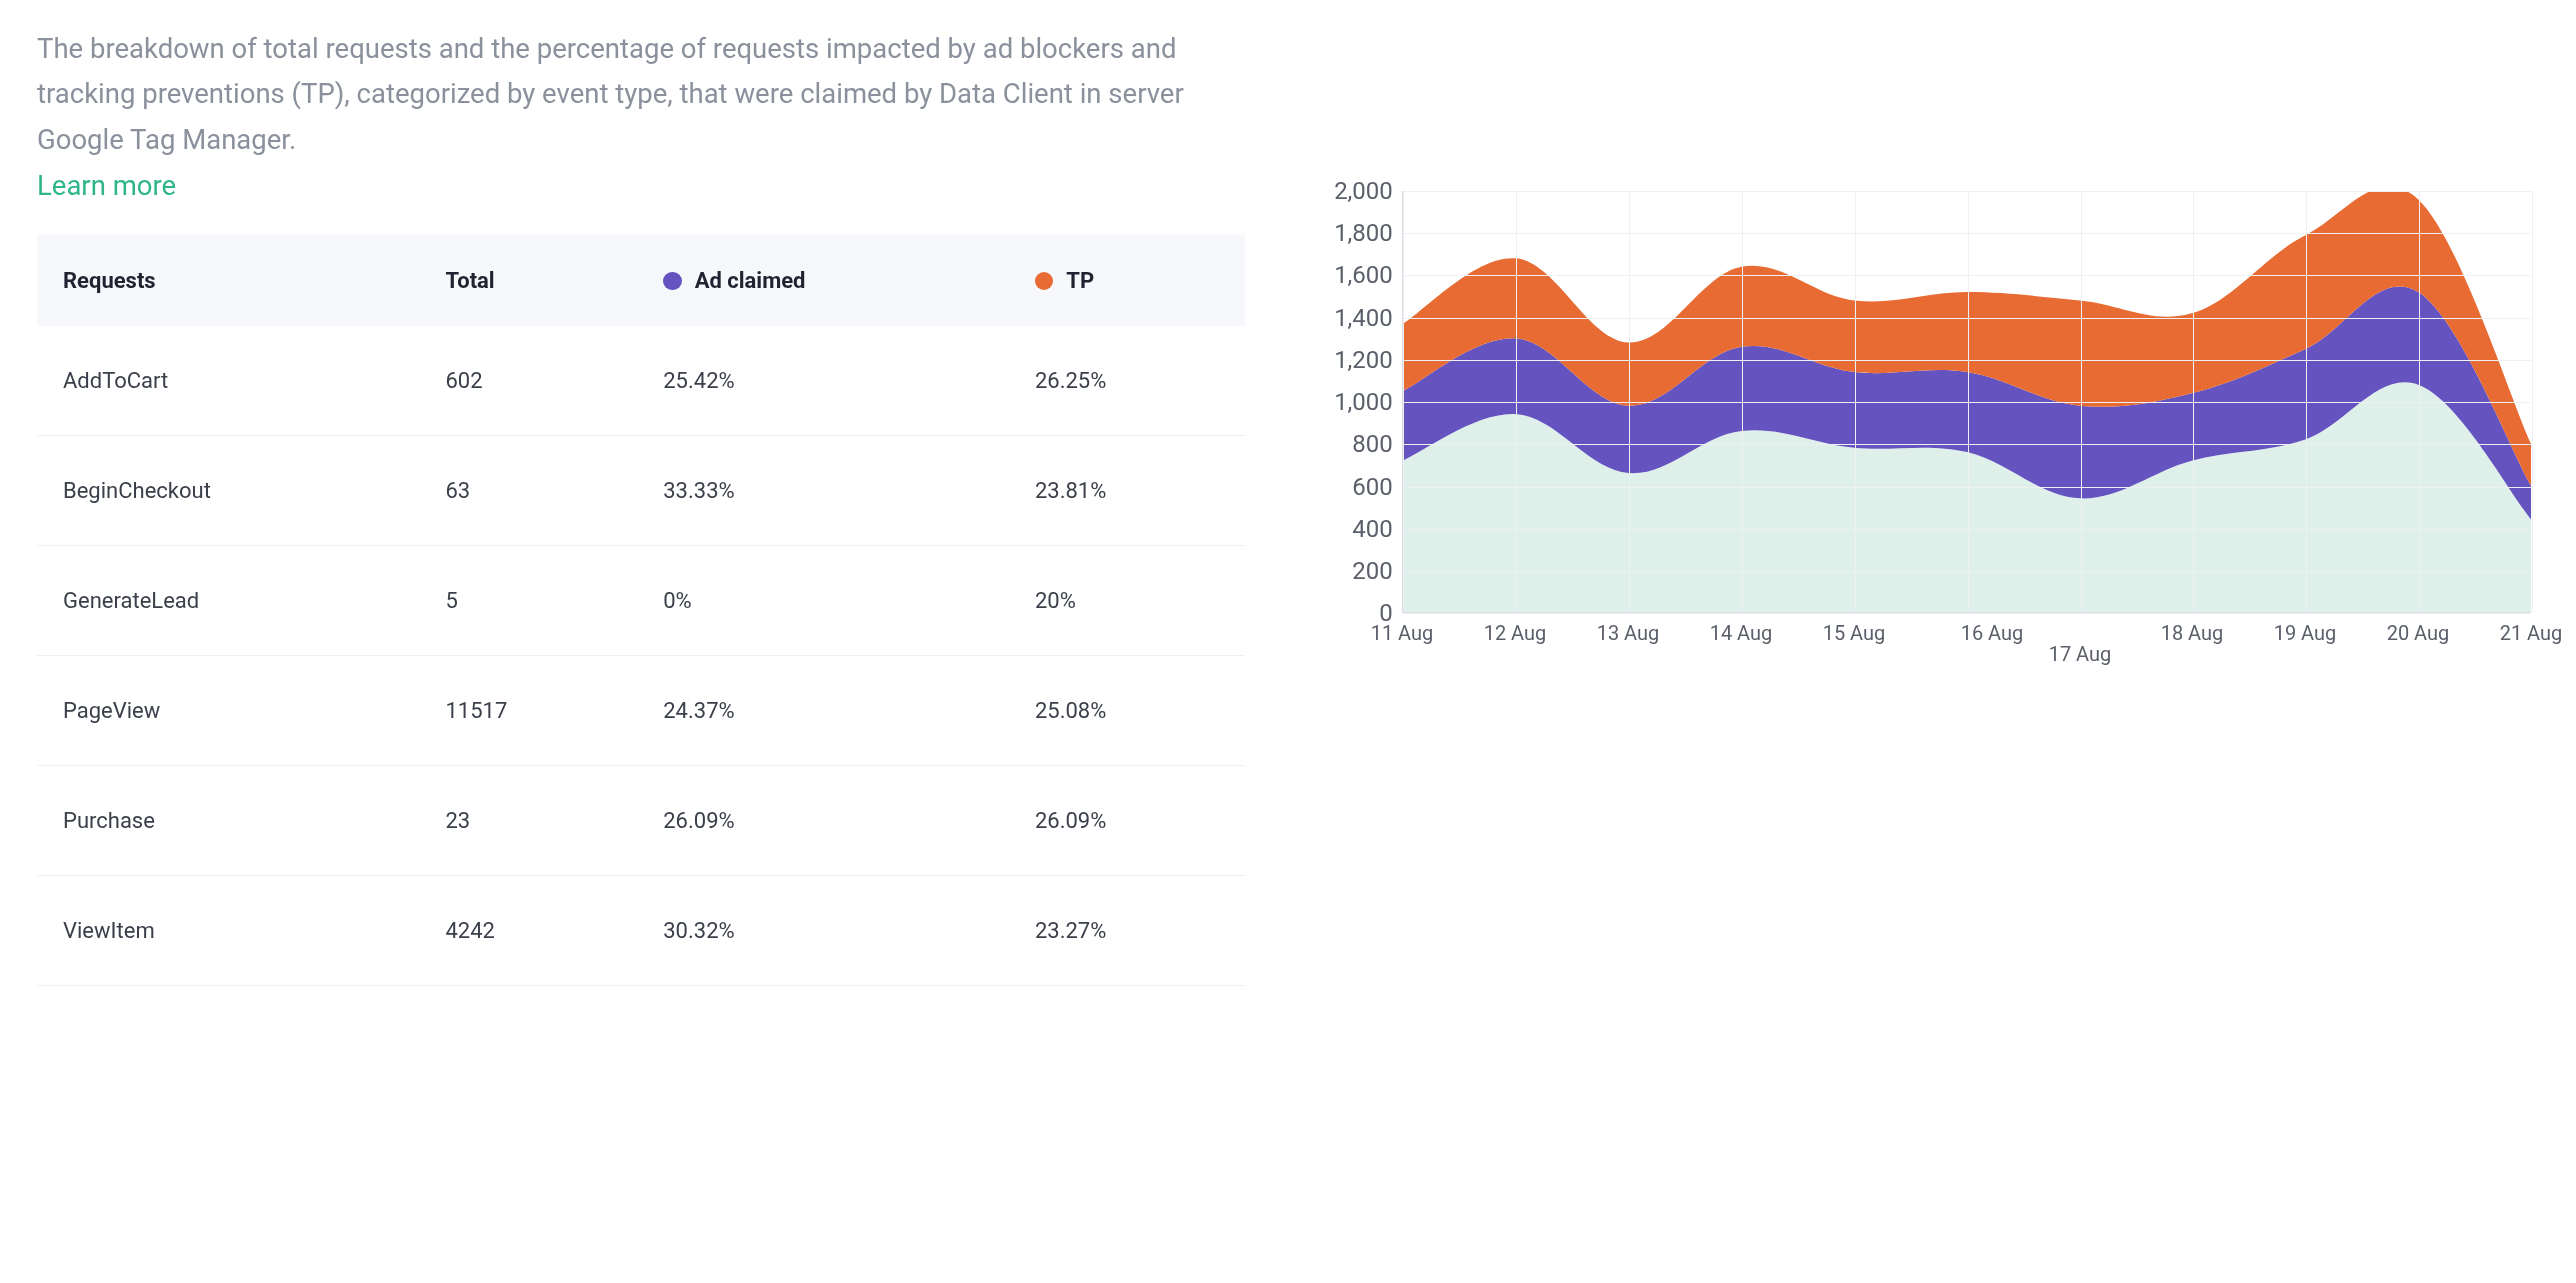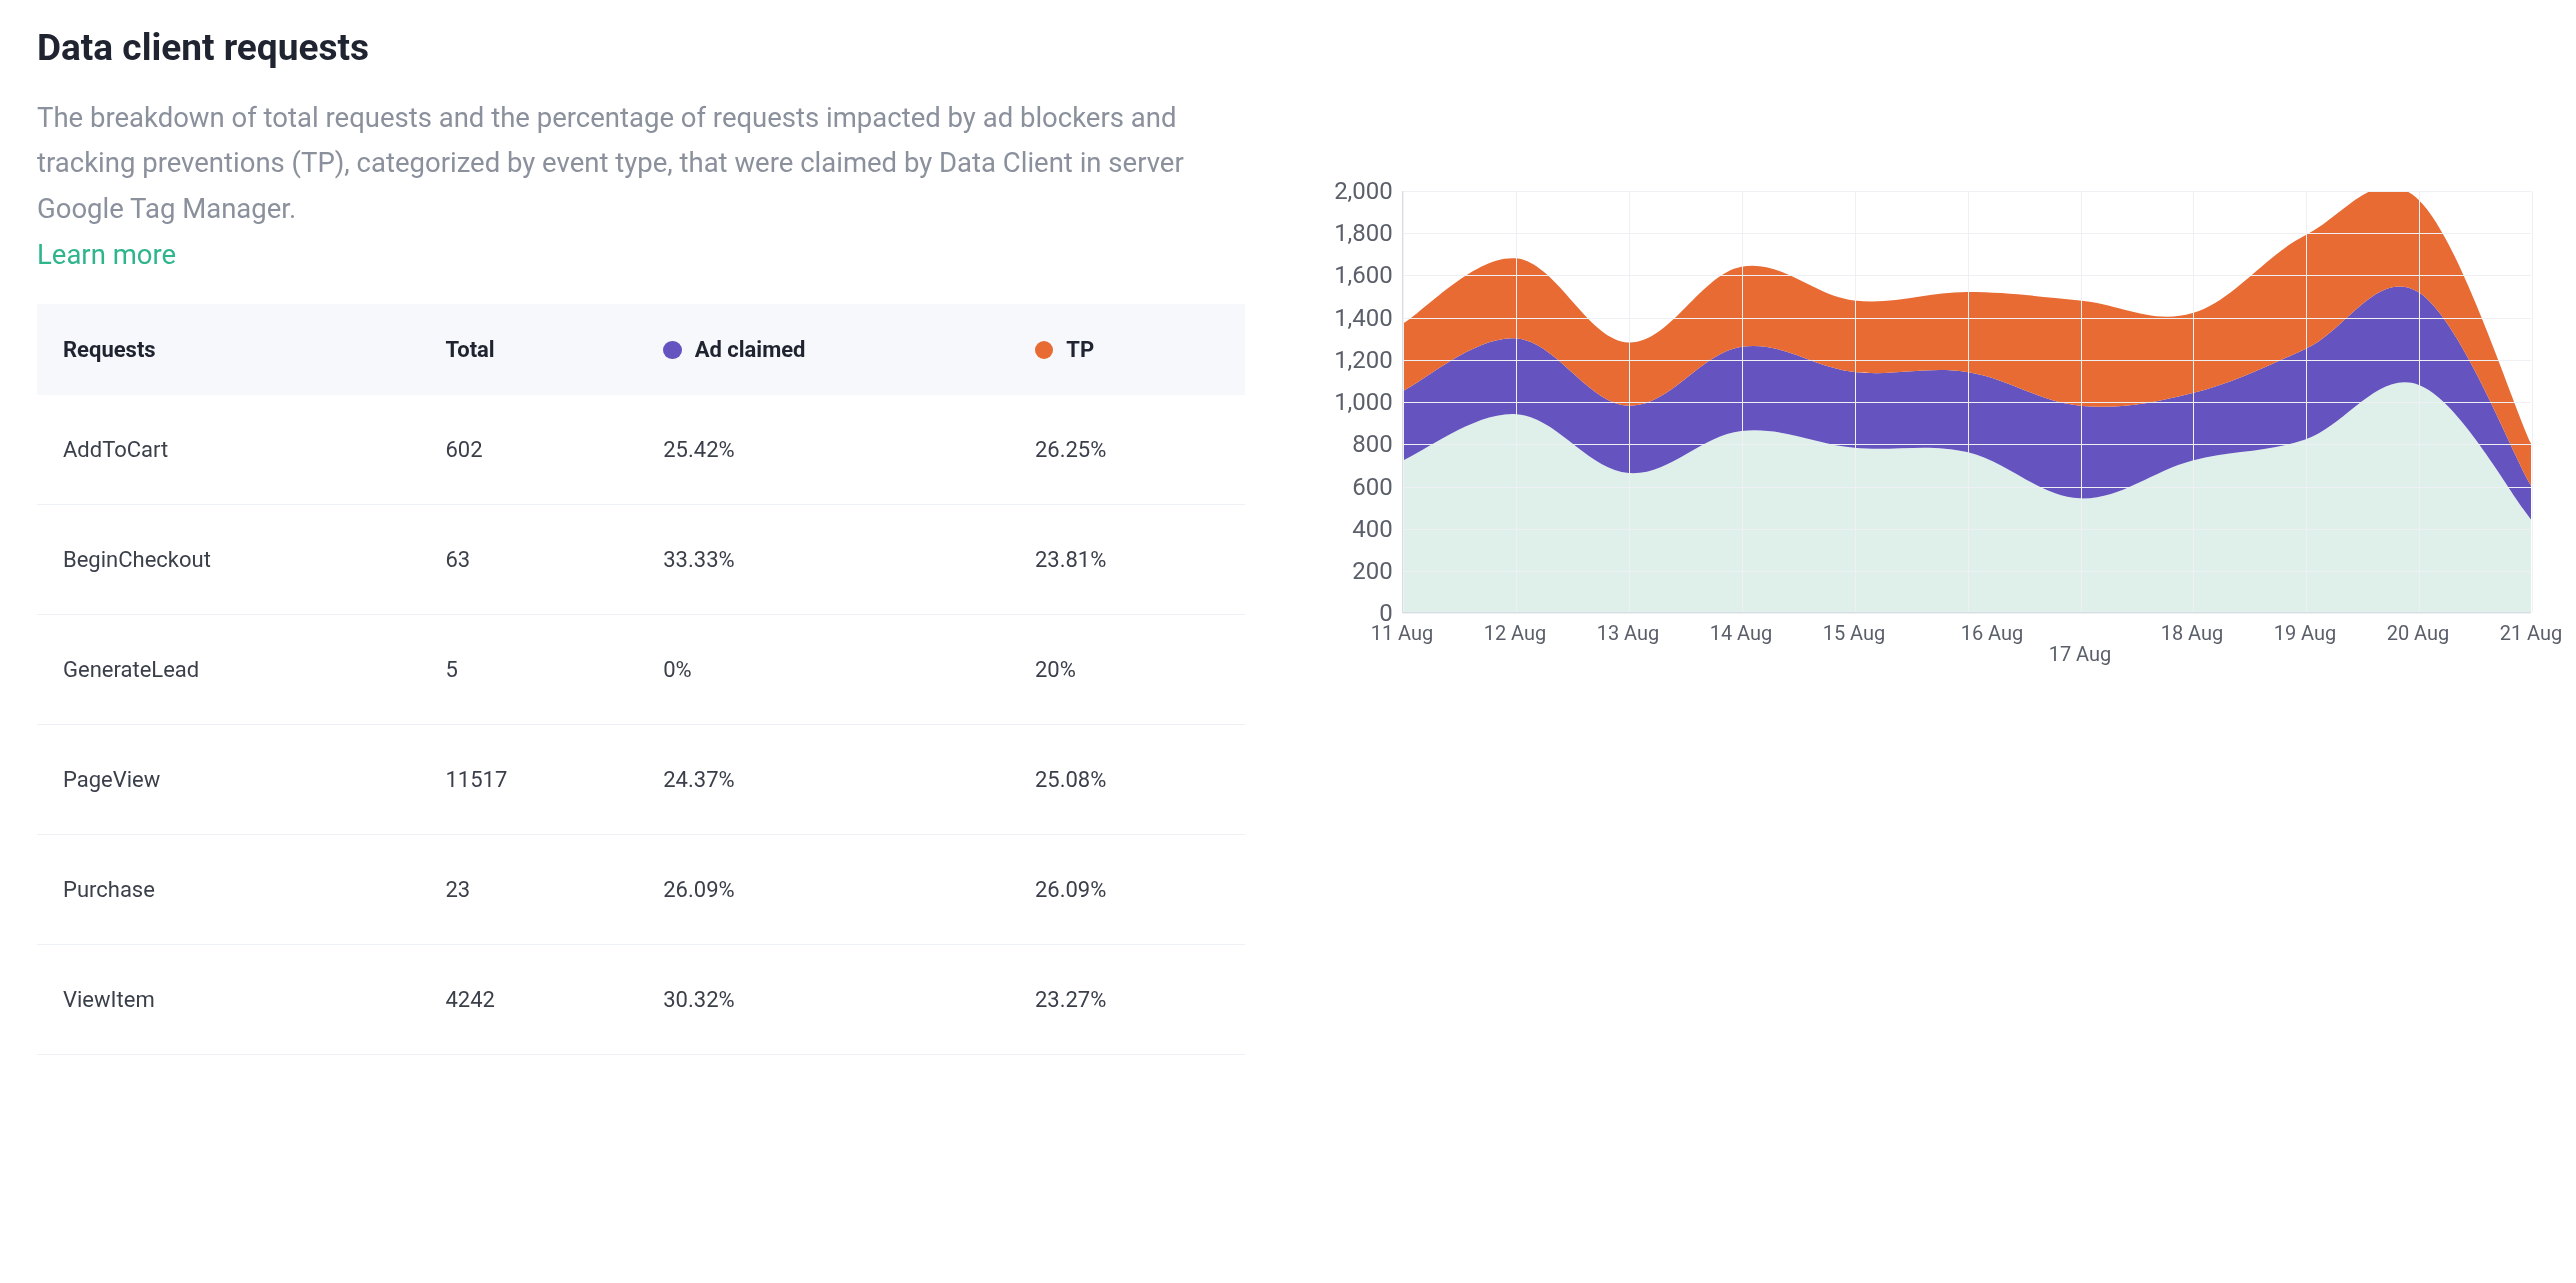--- a/index.html
+++ b/index.html
@@ -125,21 +125,20 @@
     position: absolute;
     left: 0; top: 0;
     width: 100%; height: 100%;
   }
 </style>
 </head>
 <body>
 
 <div class="wrap">
   <div class="left">
-    <h1 class="title">Data client requests</h1>
     <p class="desc">The breakdown of total requests and the percentage of requests impacted by ad blockers and tracking preventions (TP), categorized by event type, that were claimed by Data Client in server Google Tag Manager.</p>
     <a class="learn">Learn more</a>
 
     <table class="req">
       <thead>
         <tr>
           <th>Requests</th>
           <th>Total</th>
           <th>
             <span class="dot purple"></span><span>Ad claimed</span>

